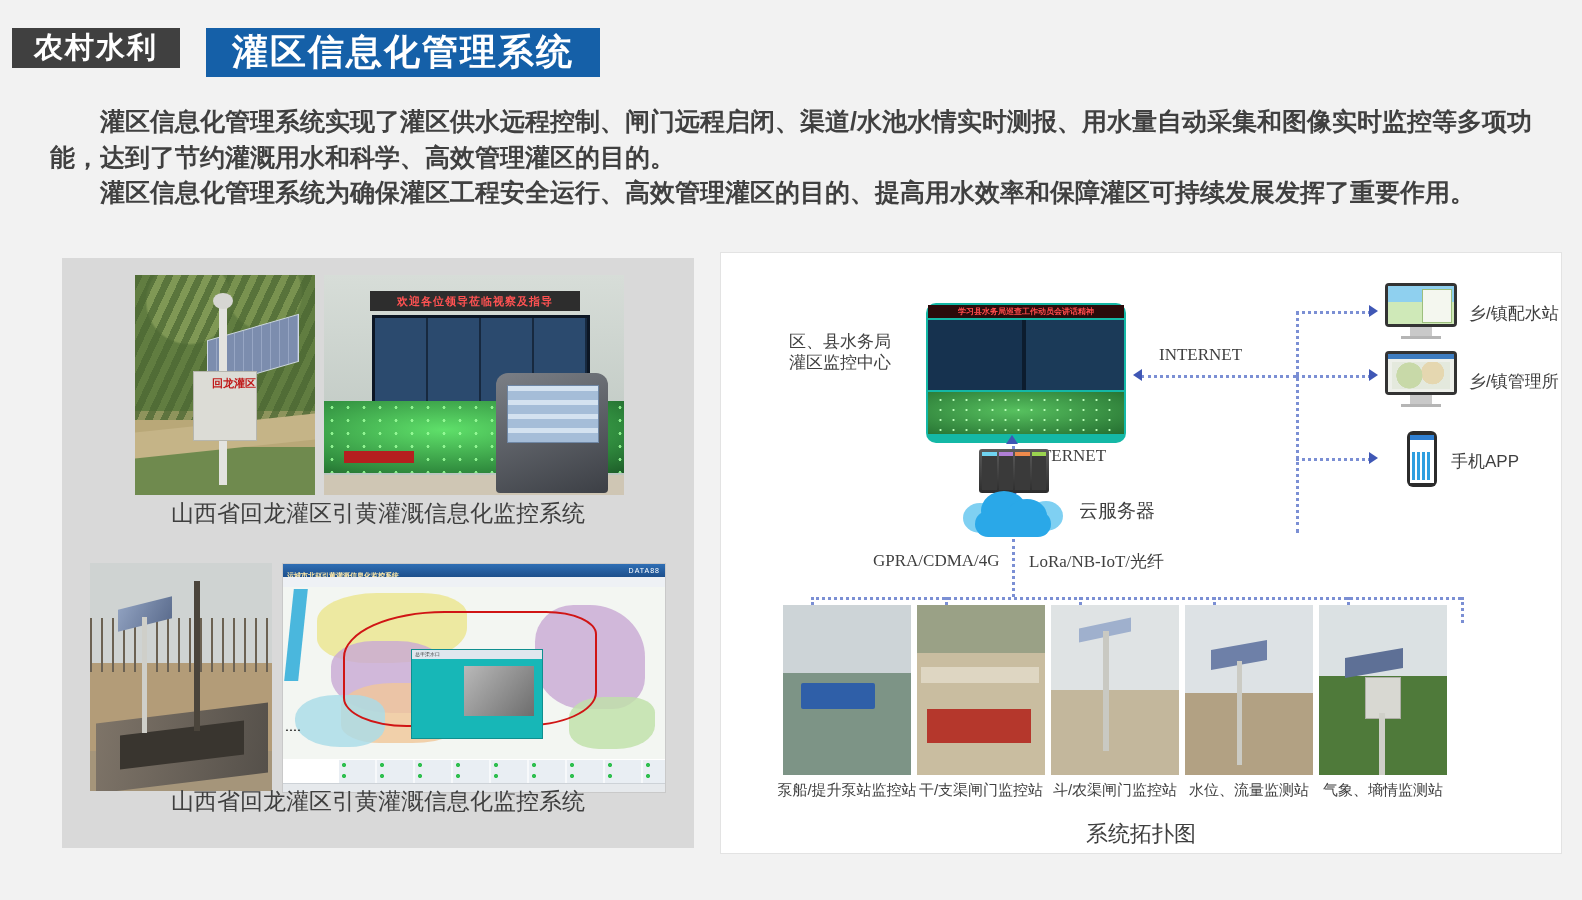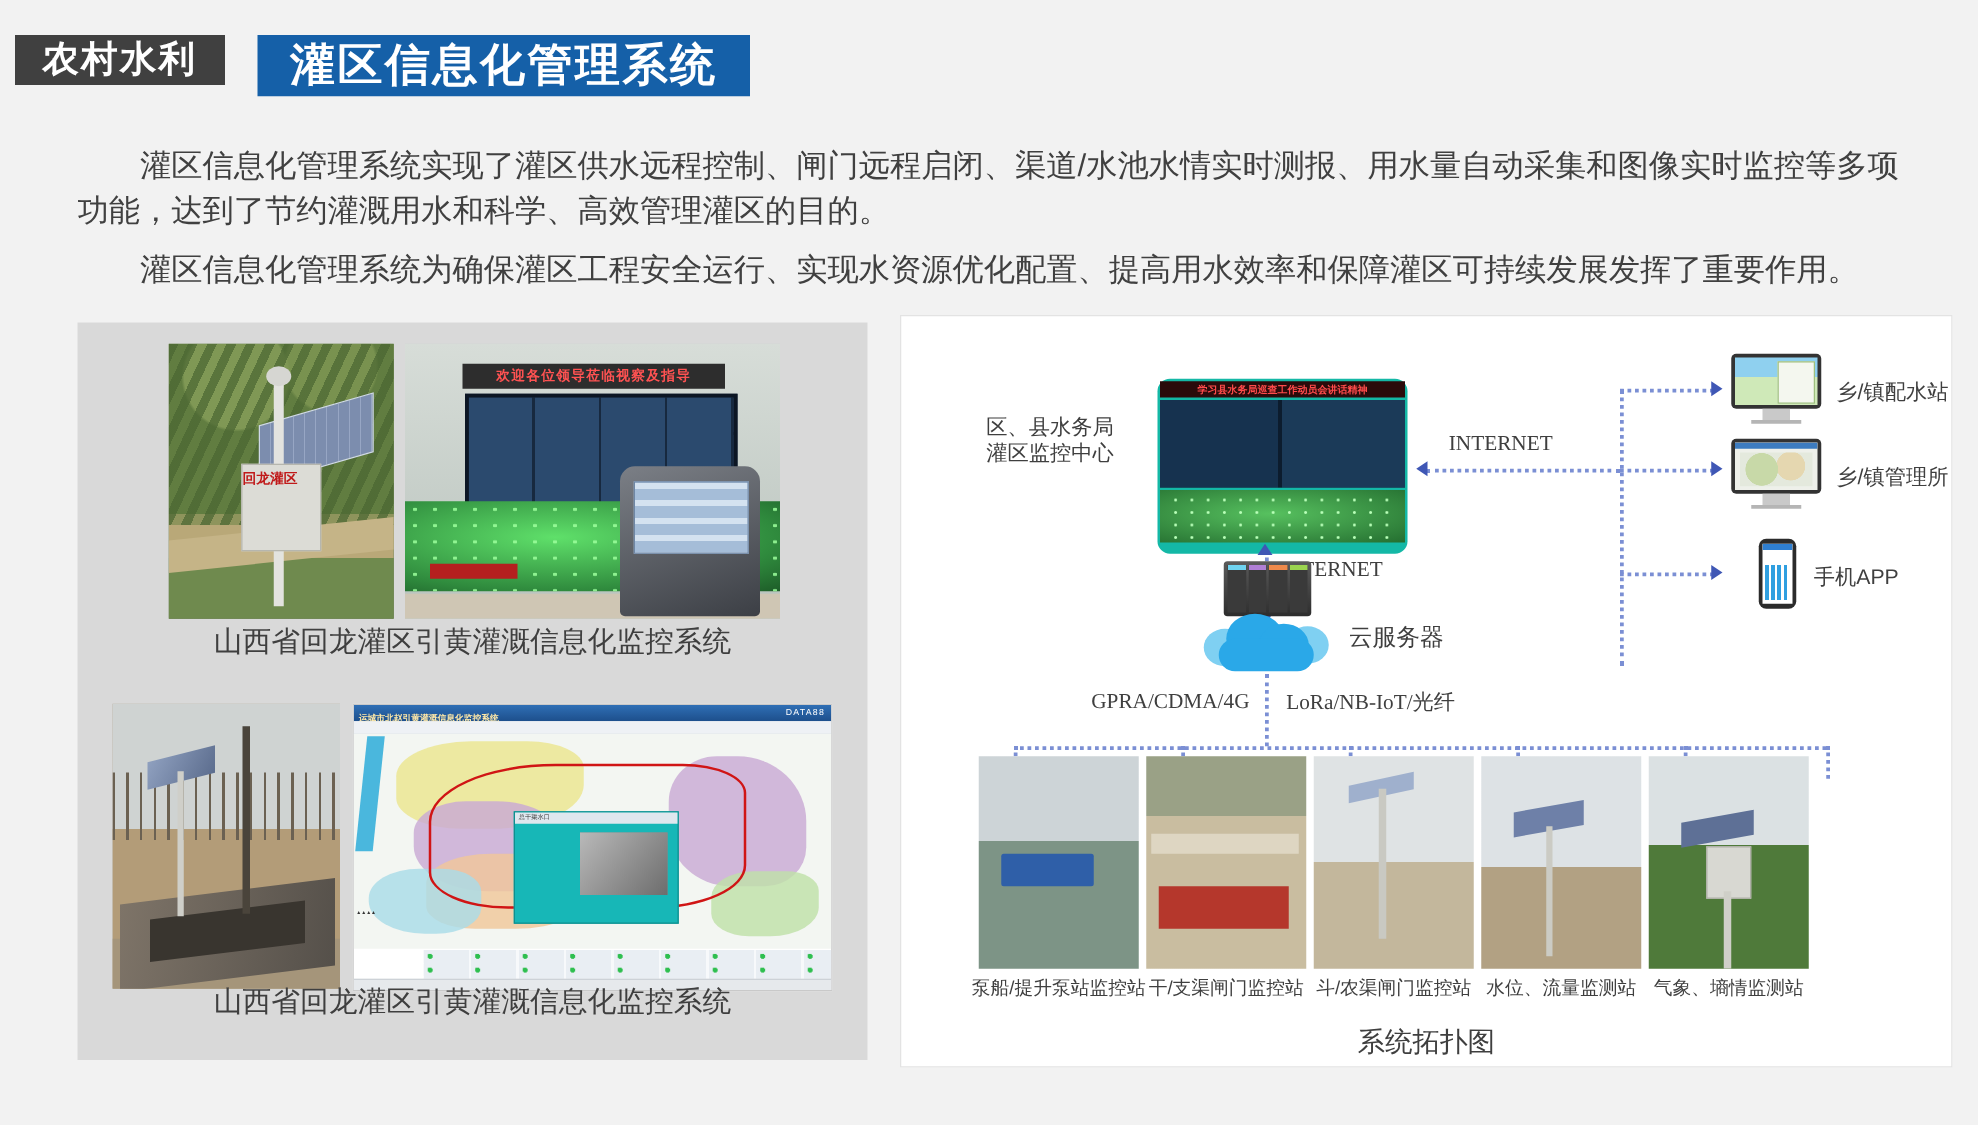--- a/index.html
+++ b/index.html
@@ -17,21 +17,21 @@
     padding:0 22px;margin-left:12px;
   }
   .hdr-title{
     background:#1560a8;color:#fff;font-size:36px;font-weight:bold;
     letter-spacing:2px;display:flex;align-items:center;
     padding:0 26px;margin-left:26px;
   }
   
   .intro{position:absolute;left:50px;top:104px;width:1500px;
     font-size:25px;color:#404040;line-height:1.42;}
-  .intro p{margin:12px;text-indent:2em;}
+  .intro p{margin:0;text-indent:2em;font-weight:bold;}
   
   .left-panel{
     position:absolute;left:62px;top:258px;width:632px;height:590px;
     background:#d9d9d9;
   }
   .lp-row1{position:absolute;left:73px;top:17px;display:flex;gap:9px;}
   .ph{position:relative;overflow:hidden;background:#8a8a7a;}
   .cap{position:absolute;width:100%;text-align:center;font-size:23px;color:#3f3f3f;}
   .lp-row2{position:absolute;left:28px;top:305px;display:flex;gap:10px;}
 
@@ -44,21 +44,21 @@
   .p1 .bush{position:absolute;left:0;top:0;width:100%;height:66%;
      background:repeating-linear-gradient(115deg,#4e6a34 0 7px,#63804096 7px 14px);opacity:.85;}
   .p1 .panel{position:absolute;left:72px;top:52px;width:90px;height:46px;
      background:linear-gradient(135deg,#8e9fc0,#5d6f95);
      transform:skewY(-16deg);border:1px solid #cfd8e8;
      background-image:repeating-linear-gradient(90deg,#7c8dae 0 8px,#97a6c4 8px 9px),
      repeating-linear-gradient(0deg,#7c8dae 0 10px,#97a6c4 10px 11px);}
   .p1 .pole{position:absolute;left:84px;top:30px;width:8px;height:180px;background:#e3e3df;}
   .p1 .ball{position:absolute;left:78px;top:18px;width:20px;height:16px;border-radius:50%;background:#d6d6d2;}
   .p1 .box{position:absolute;left:58px;top:96px;width:62px;height:68px;background:#dcdcd6;border:1px solid #b6b6ae;}
-  .p1 .box b{display:block;color:#c01a1a;font-size:11px;line-height:1.05;text-align:left;
+  .p1 .box b{display:block;color:#c01a1a;font-size:11px;line-height:1.05;text-align:right;
      font-weight:bold;padding-top:6px;}
   .p1 .path{position:absolute;left:0;top:148px;width:100%;height:26px;background:#c5b487;transform:skewY(-6deg);}
 
   
   .p2{width:300px;height:220px;background:#cfd6d2;}
   .p2 .wall{position:absolute;inset:0;background:linear-gradient(#d7ddd8,#b9c3bd);}
   .p2 .banner{position:absolute;left:46px;top:16px;width:210px;height:20px;
      background:#2d2d2d;color:#ff5252;font-size:11px;font-weight:bold;text-align:center;
      line-height:20px;letter-spacing:1px;}
   .p2 .vwall{position:absolute;left:48px;top:40px;width:212px;height:88px;background:#11233a;
@@ -206,21 +206,21 @@
 </head>
 <body>
 
 <div class="hdr">
   <div class="hdr-tag">农村水利</div>
   <div class="hdr-title">灌区信息化管理系统</div>
 </div>
 
 <div class="intro">
   <p>灌区信息化管理系统实现了灌区供水远程控制、闸门远程启闭、渠道/水池水情实时测报、用水量自动采集和图像实时监控等多项功能，达到了节约灌溉用水和科学、高效管理灌区的目的。</p>
-  <p>灌区信息化管理系统为确保灌区工程安全运行、实现水资源优化配置、提高用水效率和保障灌区可持续发展发挥了重要作用。</p>
+  <p>灌区信息化管理系统为确保灌区工程安全运行、高效管理灌区的目的、提高用水效率和保障灌区可持续发展发挥了重要作用。</p>
 </div>
 
 <div class="left-panel">
 
   <div class="lp-row1">
 
     <div class="ph p1">
       <div class="sky"></div>
       <div class="bush"></div>
       <div class="path"></div>

